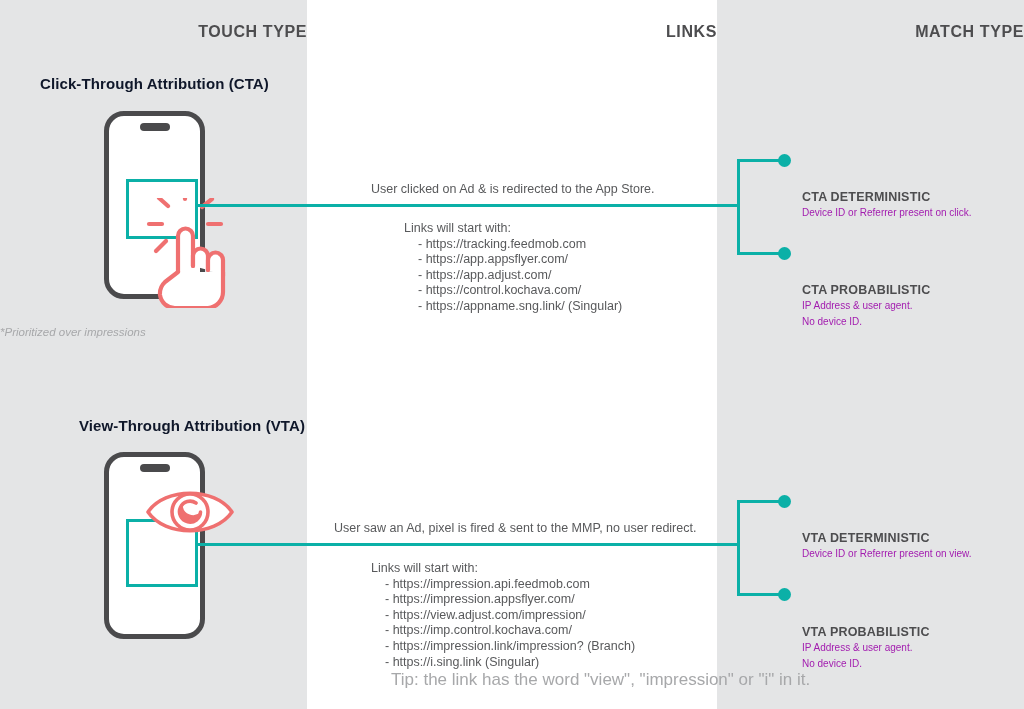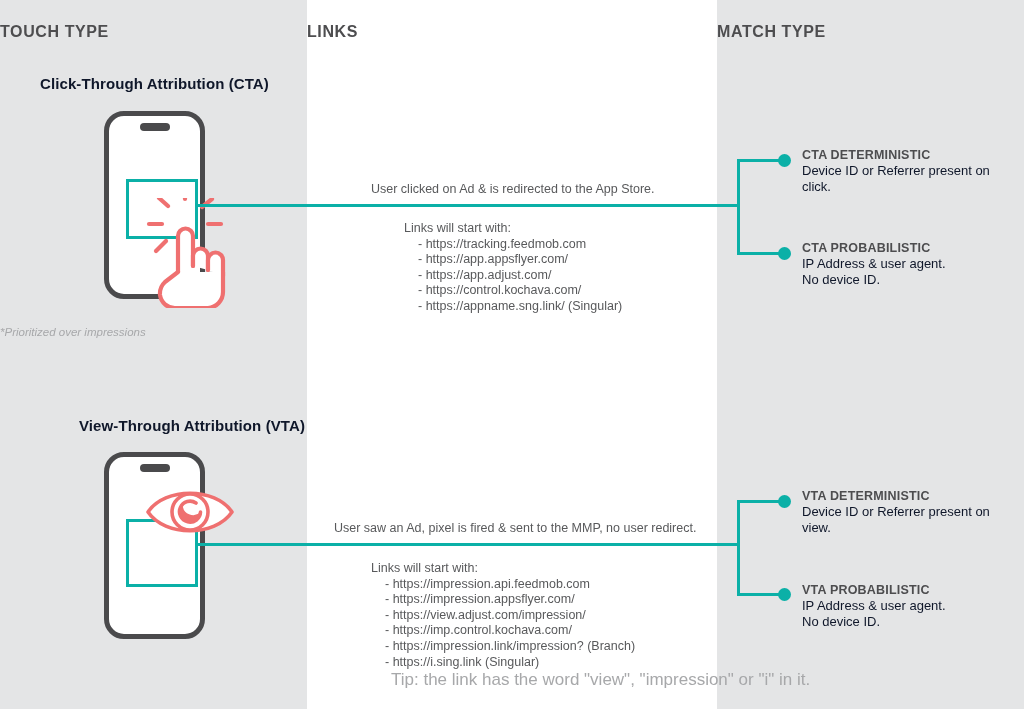--- a/index.html
+++ b/index.html
@@ -26,21 +26,21 @@
     background: #e4e5e6;
   }
   #col-left   { left: 0;     width: 307px; }
   #col-center { left: 307px; width: 410px; background: #ffffff; }
   #col-right  { left: 717px; width: 307px; }
 
   
   .col-header {
     position: absolute;
     top: 23px;
-    text-align: left;
+    text-align: right;
     font-size: 16px;
     font-weight: bold;
     letter-spacing: 0.6px;
     color: #4d4d4f;
   }
   #hdr-touch { left: 0;     width: 307px; }
   #hdr-links { left: 307px; width: 410px; }
   #hdr-match { left: 717px; width: 307px; }
 
   
@@ -156,35 +156,36 @@
   .bracket .arm-top { top: 0; }
   .bracket .arm-bot { top: 93px; }
   .bracket .dot-top { left: 41px; top: -5px; }
   .bracket .dot-bot { left: 41px; top: 88px; }
 
   
   .match-block {
     position: absolute;
     left: 802px;
     width: 215px;
+    margin-top: 42px;
   }
   #match-cta-det  { top: 147px; }
   #match-cta-prob { top: 240px; }
   #match-vta-det  { top: 488px; }
   #match-vta-prob { top: 582px; }
   .match-title {
     font-size: 12.5px;
     font-weight: bold;
     color: #4d4d4f;
     letter-spacing: 0.2px;
     line-height: 16px;
   }
   .match-desc {
-    font-size: 13px;
-    color: #0f172a;
+    font-size: 10px;
+    color: #a21caf;
     line-height: 15.5px;
   }
 
   
   .links-headline {
     position: absolute;
     font-size: 12.5px;
     color: #58595b;
     white-space: nowrap;
   }

